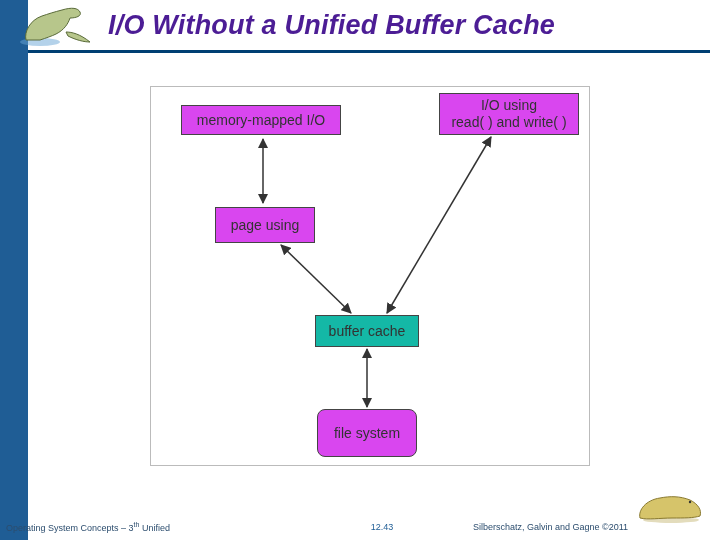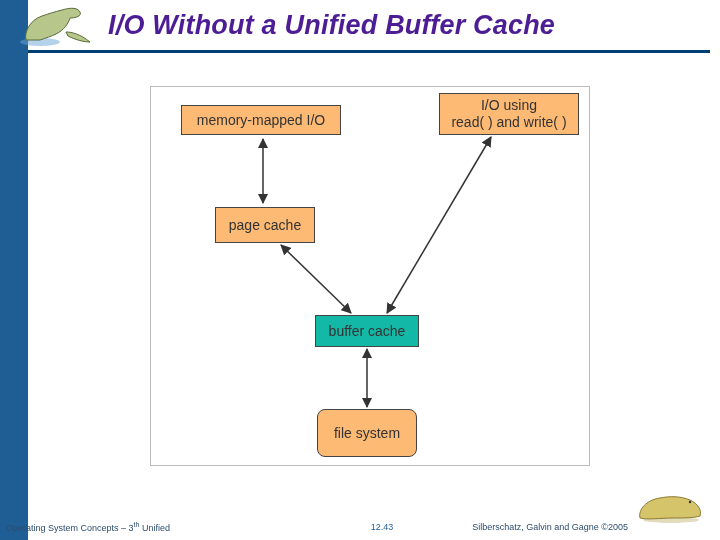--- a/index.html
+++ b/index.html
@@ -5,21 +5,21 @@
   * { box-sizing: border-box; margin: 0; padding: 0; }
   html, body { width: 720px; height: 540px; font-family: Arial, Helvetica, sans-serif; background: #fff; overflow: hidden; }
   .slide { position: relative; width: 720px; height: 540px; }
   .left-stripe { position: absolute; left: 0; top: 0; width: 28px; height: 540px; background: #1f5d95; }
   .title-wrap { position: absolute; left: 28px; right: 0; top: 0; padding: 10px 12px 4px 80px; }
   .title-wrap h1 { color: #4c1d95; font-size: 27px; font-weight: bold; font-style: italic; letter-spacing: .2px; }
   .title-rule { position: absolute; left: 28px; right: 10px; top: 50px; height: 3px; background: #003f73; }
   .logo-tl { position: absolute; left: 18px; top: 2px; width: 80px; height: 46px; }
   .logo-br { position: absolute; right: 14px; bottom: 16px; width: 70px; height: 34px; }
   .diagram { position: absolute; left: 150px; top: 86px; width: 440px; height: 380px; border: 1px solid #bbb; background: #fff; }
-  .box { position: absolute; border: 1px solid #444; background: #fdba74; display: flex; align-items: center; justify-content: center; font-size: 14px; color: #333; text-align: center; padding: 2px 6px; line-height: 1.2; }
+  .box { position: absolute; border: 1px solid #444; background: #d946ef; display: flex; align-items: center; justify-content: center; font-size: 14px; color: #333; text-align: center; padding: 2px 6px; line-height: 1.2; }
   .box.blue { background: #14b8a6; }
   #b-mm   { left: 30px;  top: 18px;  width: 160px; height: 30px; }
   #b-rw   { left: 288px; top: 6px;   width: 140px; height: 42px; }
   #b-pc   { left: 64px;  top: 120px; width: 100px; height: 36px; }
   #b-bc   { left: 164px; top: 228px; width: 104px; height: 32px; }
   #b-fs   { left: 166px; top: 322px; width: 100px; height: 48px; border-radius: 8px; }
   svg.arrows { position: absolute; left: 0; top: 0; width: 440px; height: 380px; pointer-events: none; }
   .footer { position: absolute; left: 0; right: 0; bottom: 4px; height: 18px; display: flex; align-items: center; font-size: 9px; color: #2c4d6e; font-family: Arial, sans-serif; }
   .footer .fl { position: absolute; left: 6px; }
   .footer .fl sup { font-size: 7px; }
@@ -46,21 +46,21 @@
 
   <div class="diagram">
     <div id="b-mm" class="box">
       <span>memory-mapped I/O</span>
     </div>
     <div id="b-rw" class="box">
       <span style="white-space:pre-line">I/O using
 read( ) and write( )</span>
     </div>
     <div id="b-pc" class="box">
-      <span>page cache</span>
+      <span>page using</span>
     </div>
     <div id="b-bc" class="box blue">
       <span>buffer cache</span>
     </div>
     <div id="b-fs" class="box">
       <span>file system</span>
     </div>
 
     <svg class="arrows" viewBox="0 0 440 380">
       <defs>
@@ -83,15 +83,15 @@
     <ellipse cx="35" cy="30" rx="28" ry="3" fill="#c7b97a" opacity="0.5"></ellipse>
     <path d="M4 28 C2 20 10 10 24 8 C34 6 44 6 54 10 C62 14 66 20 64 26 C58 28 48 28 36 28 C24 28 12 30 4 28 Z" fill="#d6c46a" stroke="#8a7a30" stroke-width="1"></path>
     <circle cx="54" cy="12" r="1.2" fill="#333"></circle>
   </svg>
 
   <div class="footer">
     <div class="fl">
       <span>Operating System Concepts – 3</span><sup>th</sup><span> Unified</span>
     </div>
     <div class="fc">12.43</div>
-    <div class="fr">Silberschatz, Galvin and Gagne ©2005</div>
+    <div class="fr">Silberschatz, Galvin and Gagne ©2011</div>
   </div>
 </div>
 
 </body></html>

